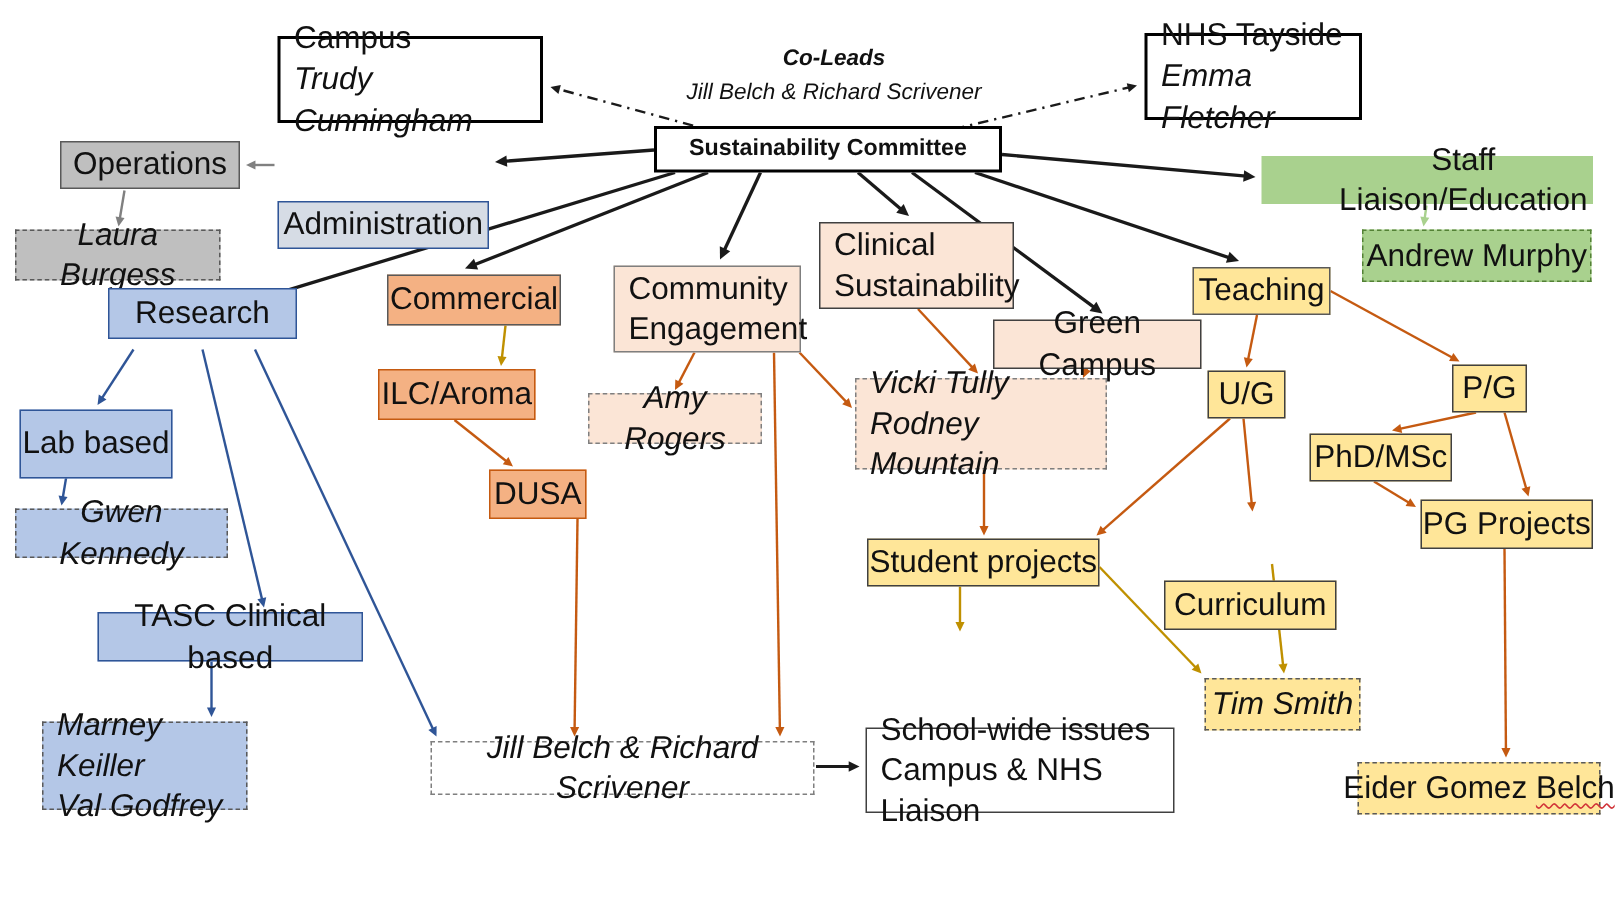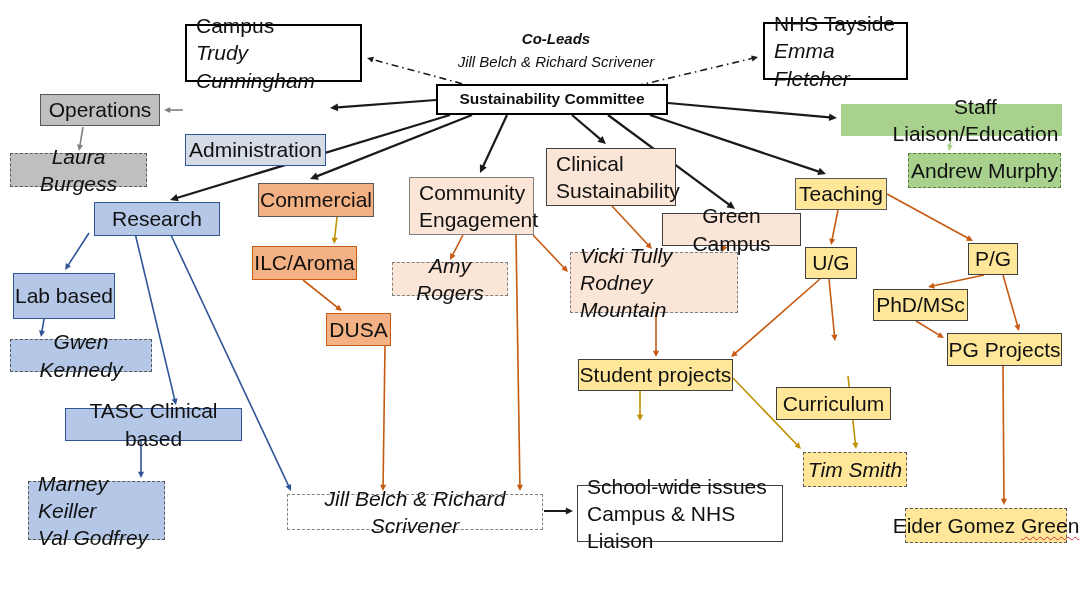--- a/index.html
+++ b/index.html
@@ -218,21 +218,21 @@
   <div class="node f-gray b-gray" style="left:40px;top:94px;width:120px;height:32px;">
     <span>Operations</span>
   </div>
   <div class="node f-grayblue b-blue" style="left:185px;top:94px;width:141px;height:32px;margin-top:40px;">
     <span>Administration</span>
   </div>
   <div class="node f-gray b-gray dashed italic" style="left:10px;top:153px;width:137px;height:34px;">
     <span>Laura Burgess</span>
   </div>
 
-  <div class="node f-blue b-blue" style="left:72px;top:202px;width:126px;height:34px;margin-left:22px;">
+  <div class="node f-blue b-blue" style="left:72px;top:192px;width:126px;height:34px;">
     <span>Research</span>
   </div>
   <div class="node f-blue b-blue" style="left:13px;top:273px;width:102px;height:46px;">
     <span>Lab based</span>
   </div>
   <div class="node f-blue b-gray dashed italic" style="left:10px;top:339px;width:142px;height:33px;">
     <span>Gwen Kennedy</span>
   </div>
   <div class="node f-blue b-blue" style="left:65px;top:408px;width:177px;height:33px;">
     <span>TASC Clinical based</span>
@@ -298,21 +298,21 @@
     <span>PG Projects</span>
   </div>
   <div class="node f-yellow b-dark" style="left:578px;top:359px;width:155px;height:32px;">
     <span>Student projects</span>
   </div>
   <div class="node f-yellow b-gray dashed italic" style="left:803px;top:452px;width:104px;height:35px;">
     <span>Tim Smith</span>
   </div>
   <div class="node f-yellow b-gray dashed" style="left:905px;top:508px;width:162px;height:35px;flex-direction:row;">
     <span style="white-space:pre;">Eider Gomez </span>
-      <span class="misspell">Green</span>
+      <span class="misspell">Belch</span>
   </div>
 
   <div class="node f-white b-graydash dashed italic" style="left:287px;top:494px;width:256px;height:36px;">
     <span>Jill Belch &amp; Richard Scrivener</span>
   </div>
   <div class="node f-white b-dark leftalign" style="left:577px;top:485px;width:206px;height:57px;">
     <span>School-wide issues</span>
     <span>Campus &amp; NHS Liaison</span>
   </div>
 

